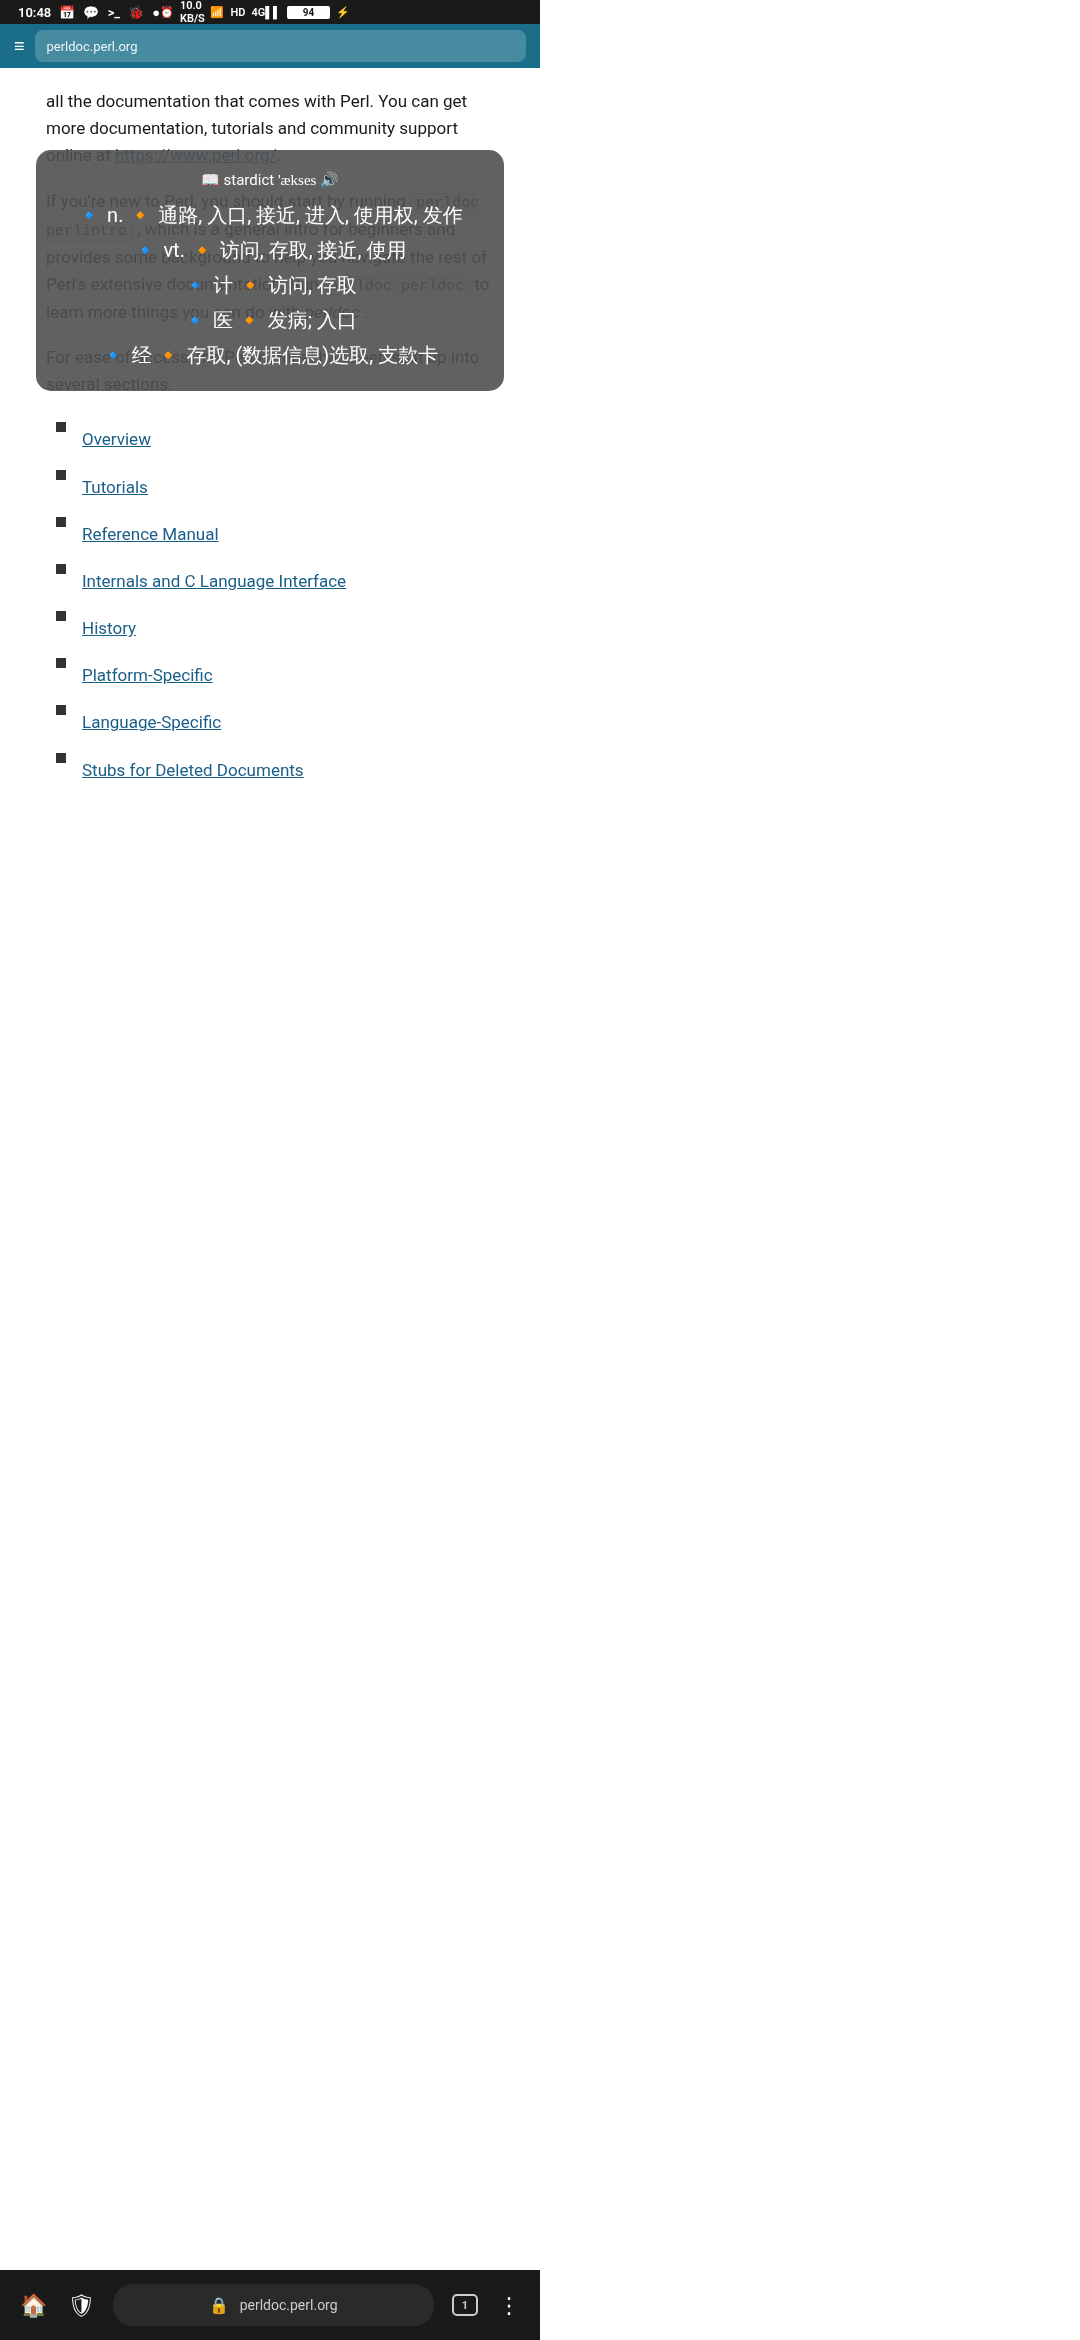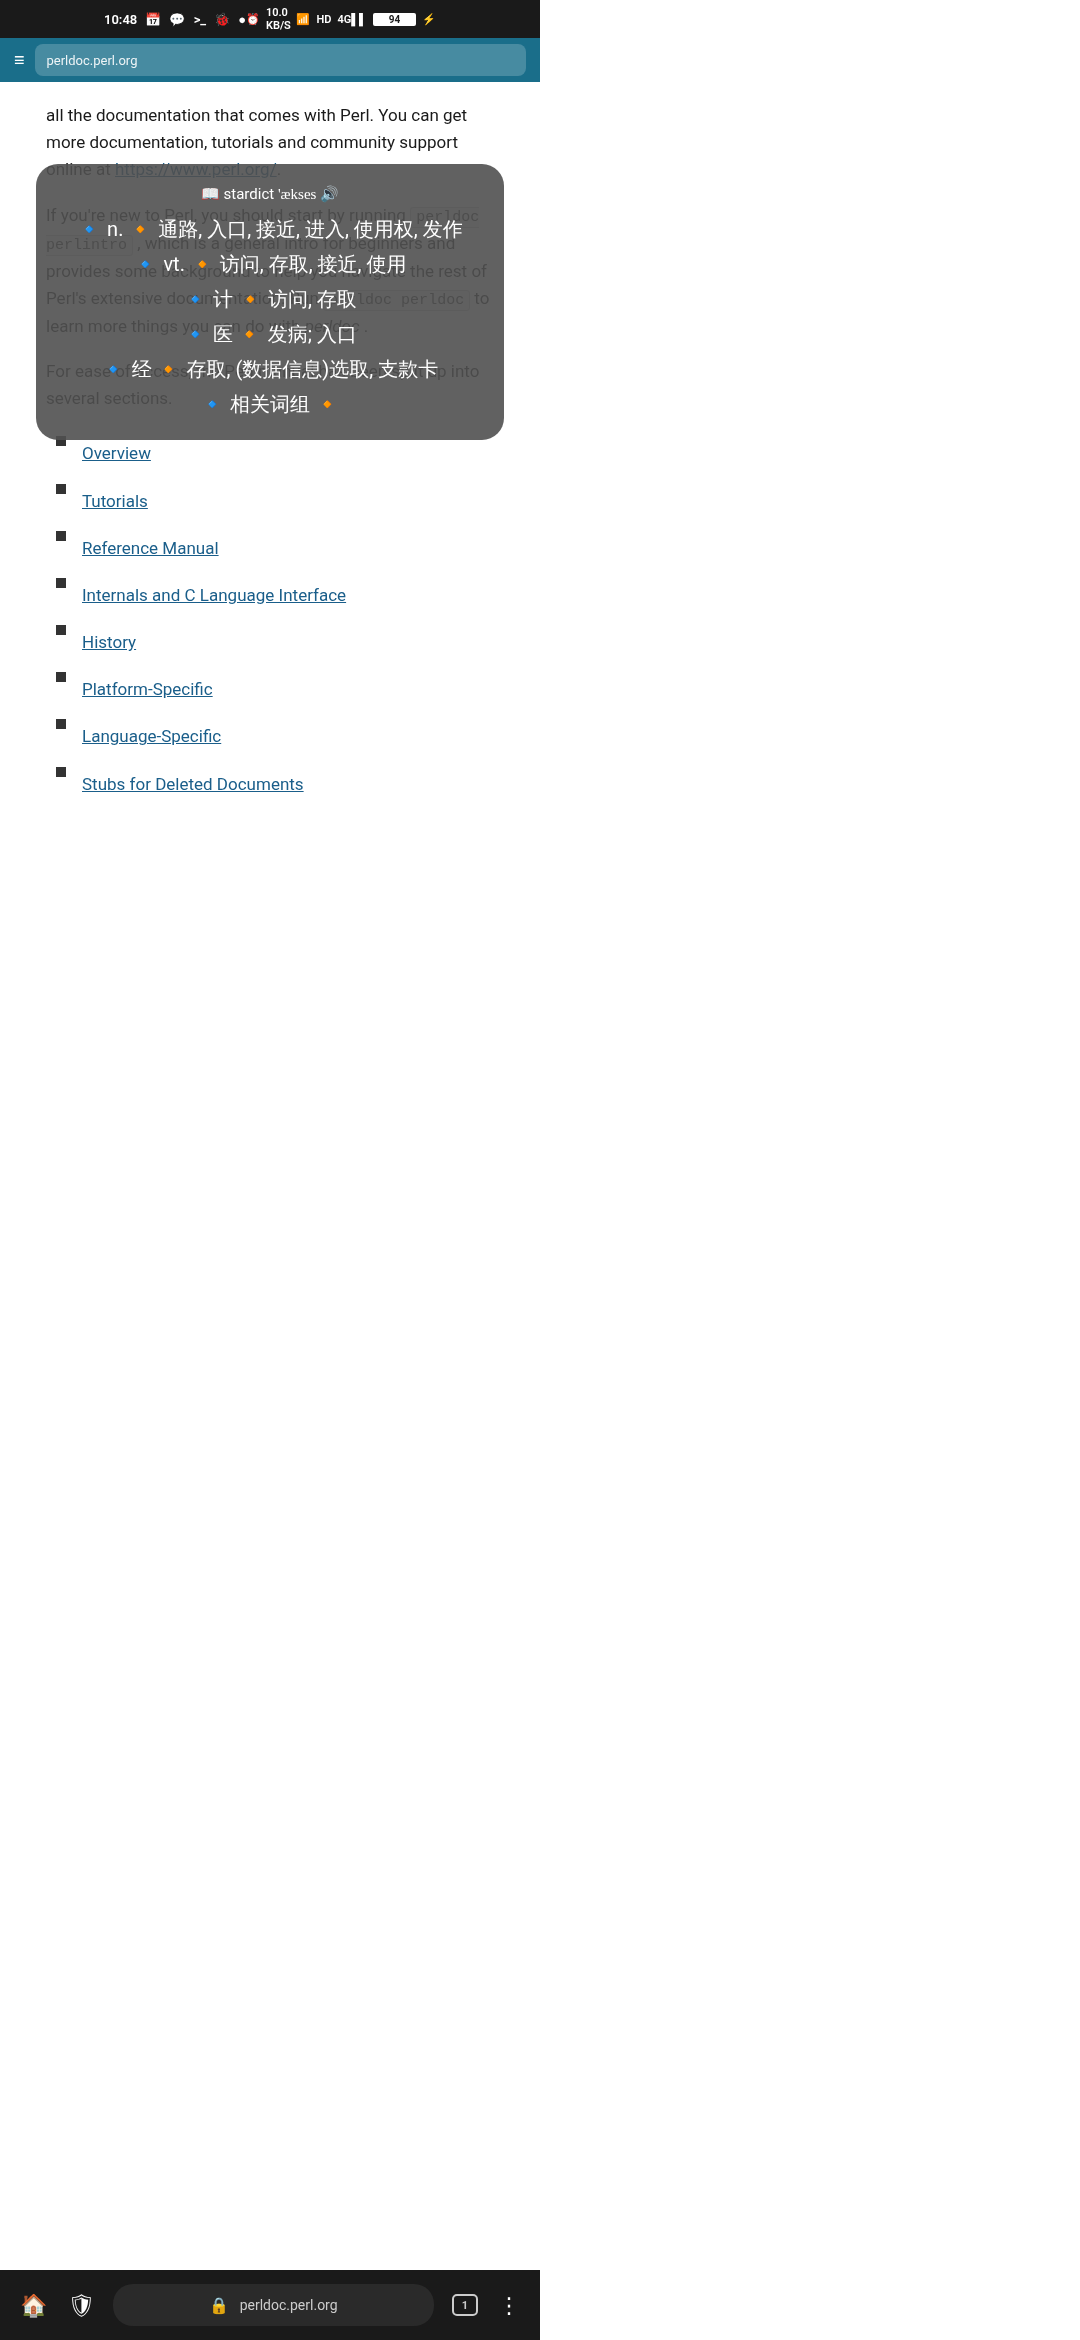--- a/index.html
+++ b/index.html
@@ -9,24 +9,24 @@
       min-height: 1170px;
       background: #fff;
       font-family: -apple-system, BlinkMacSystemFont, 'Segoe UI', Roboto, sans-serif;
       overflow-x: hidden;
       transform-origin: top left;
     }
 
     
     .status-bar {
       background: #1a1a1a;
-      height: 38px;
-      display: flex;
-      align-items: center;
-      justify-content: center;
+      height: 24px;
+      display: flex;
+      align-items: center;
+      justify-content: flex-start;
       padding: 0 18px;
       color: #fff;
       font-size: 13px;
       font-weight: 600;
     }
     .status-left { display: flex; align-items: center; gap: 8px; }
     .status-right { display: flex; align-items: center; gap: 6px; font-size: 11px; }
     .battery-icon {
       background: #fff;
       border-radius: 2px;
@@ -64,21 +64,21 @@
       font-size: 13px;
     }
 
     
     .dict-popup {
       position: absolute;
       top: 82px;
       left: 36px;
       right: 36px;
       background: rgba(80, 80, 80, 0.9);
-      border-radius: 22px;
+      border-radius: 15px;
       padding: 18px 20px;
       z-index: 100;
       text-align: center;
       color: #fff;
       font-size: 15px;
       line-height: 1.7;
     }
     .dict-popup .dict-title {
       font-size: 15px;
       margin-bottom: 4px;
@@ -240,21 +240,20 @@
     <div class="dict-title">
       <span>📖</span>
       stardict  <span style="font-family: serif;">'ækses</span>
       <span>🔊</span>
     </div>
     <span class="dict-line">🔹 n. 🔸 通路, 入口, 接近, 进入, 使用权, 发作</span>
     <span class="dict-line">🔹 vt. 🔸 访问, 存取, 接近, 使用</span>
     <span class="dict-line">🔹 计 🔸 访问, 存取</span>
     <span class="dict-line">🔹 医 🔸 发病; 入口</span>
     <span class="dict-line">🔹 经 🔸 存取, (数据信息)选取, 支款卡</span>
-    <span class="dict-line">🔹 相关词组 🔸</span>
   </div>
 </div>
 
 <div class="content-wrapper">
   <div class="main-content">
 
     <p>
       <span>all the documentation that comes with Perl. You can get more documentation, tutorials and community support online at</span>
       <a href="#">https://www.perl.org/</a><span>.</span>
     </p>

